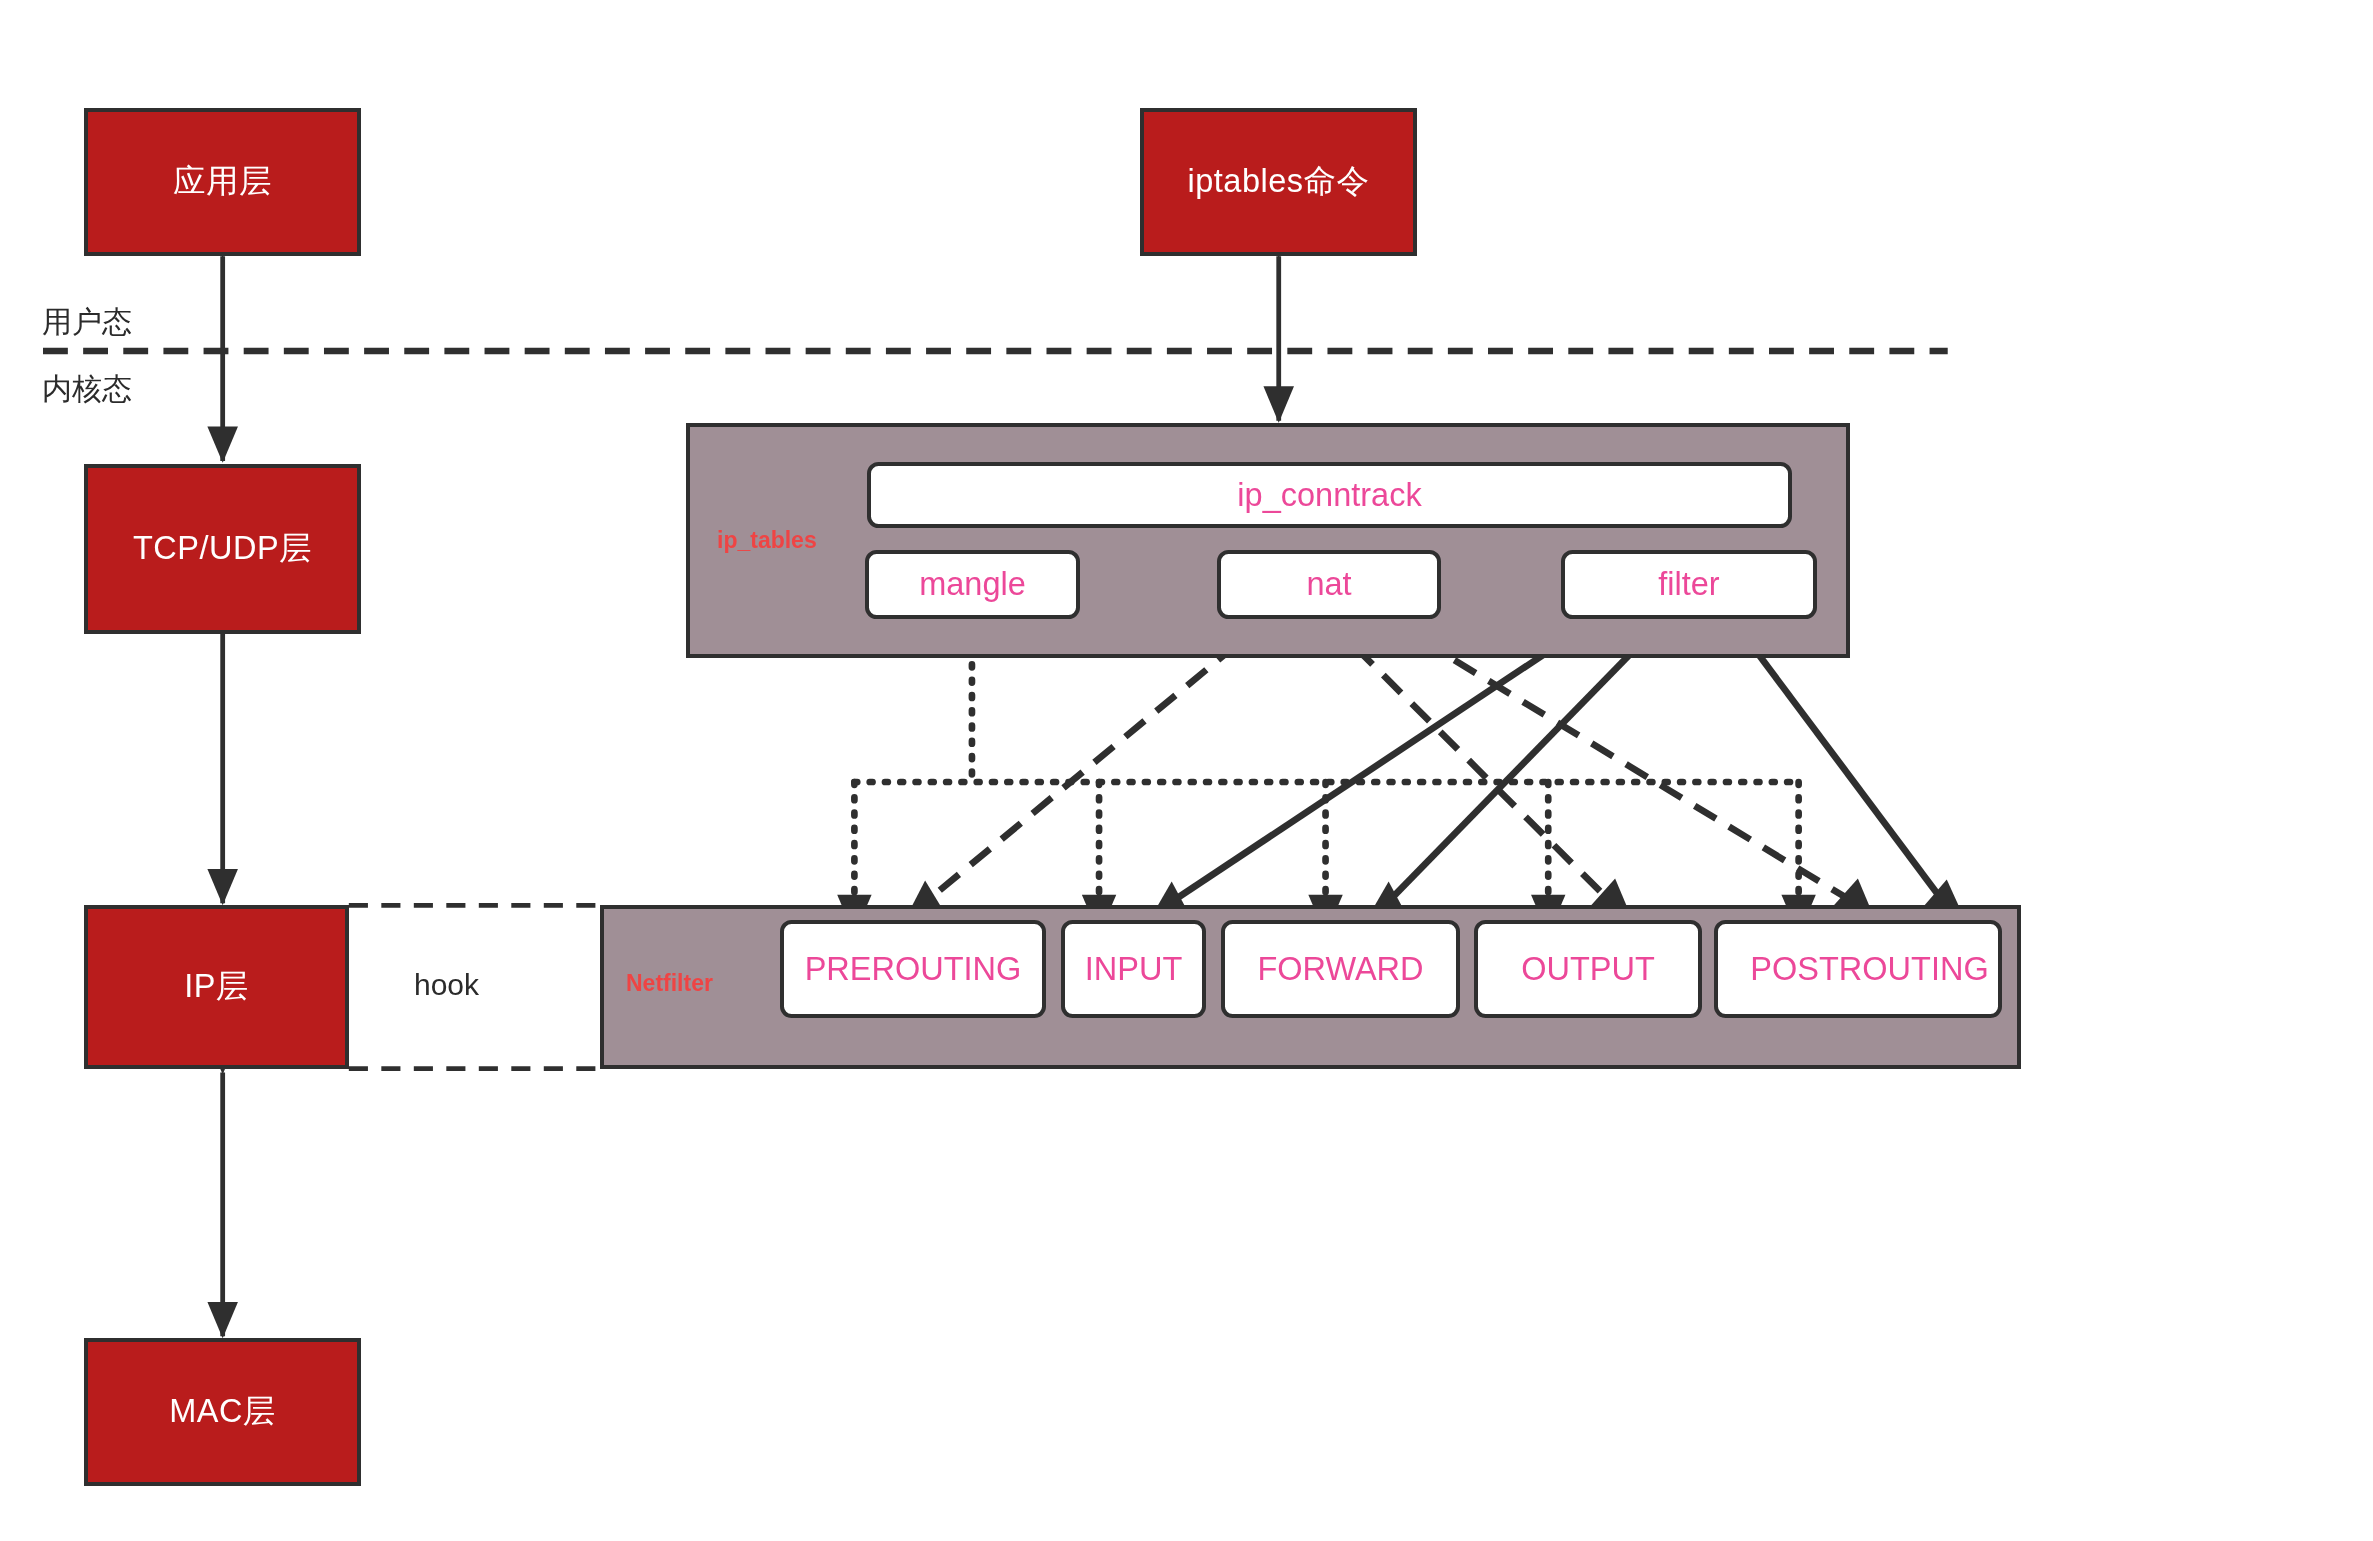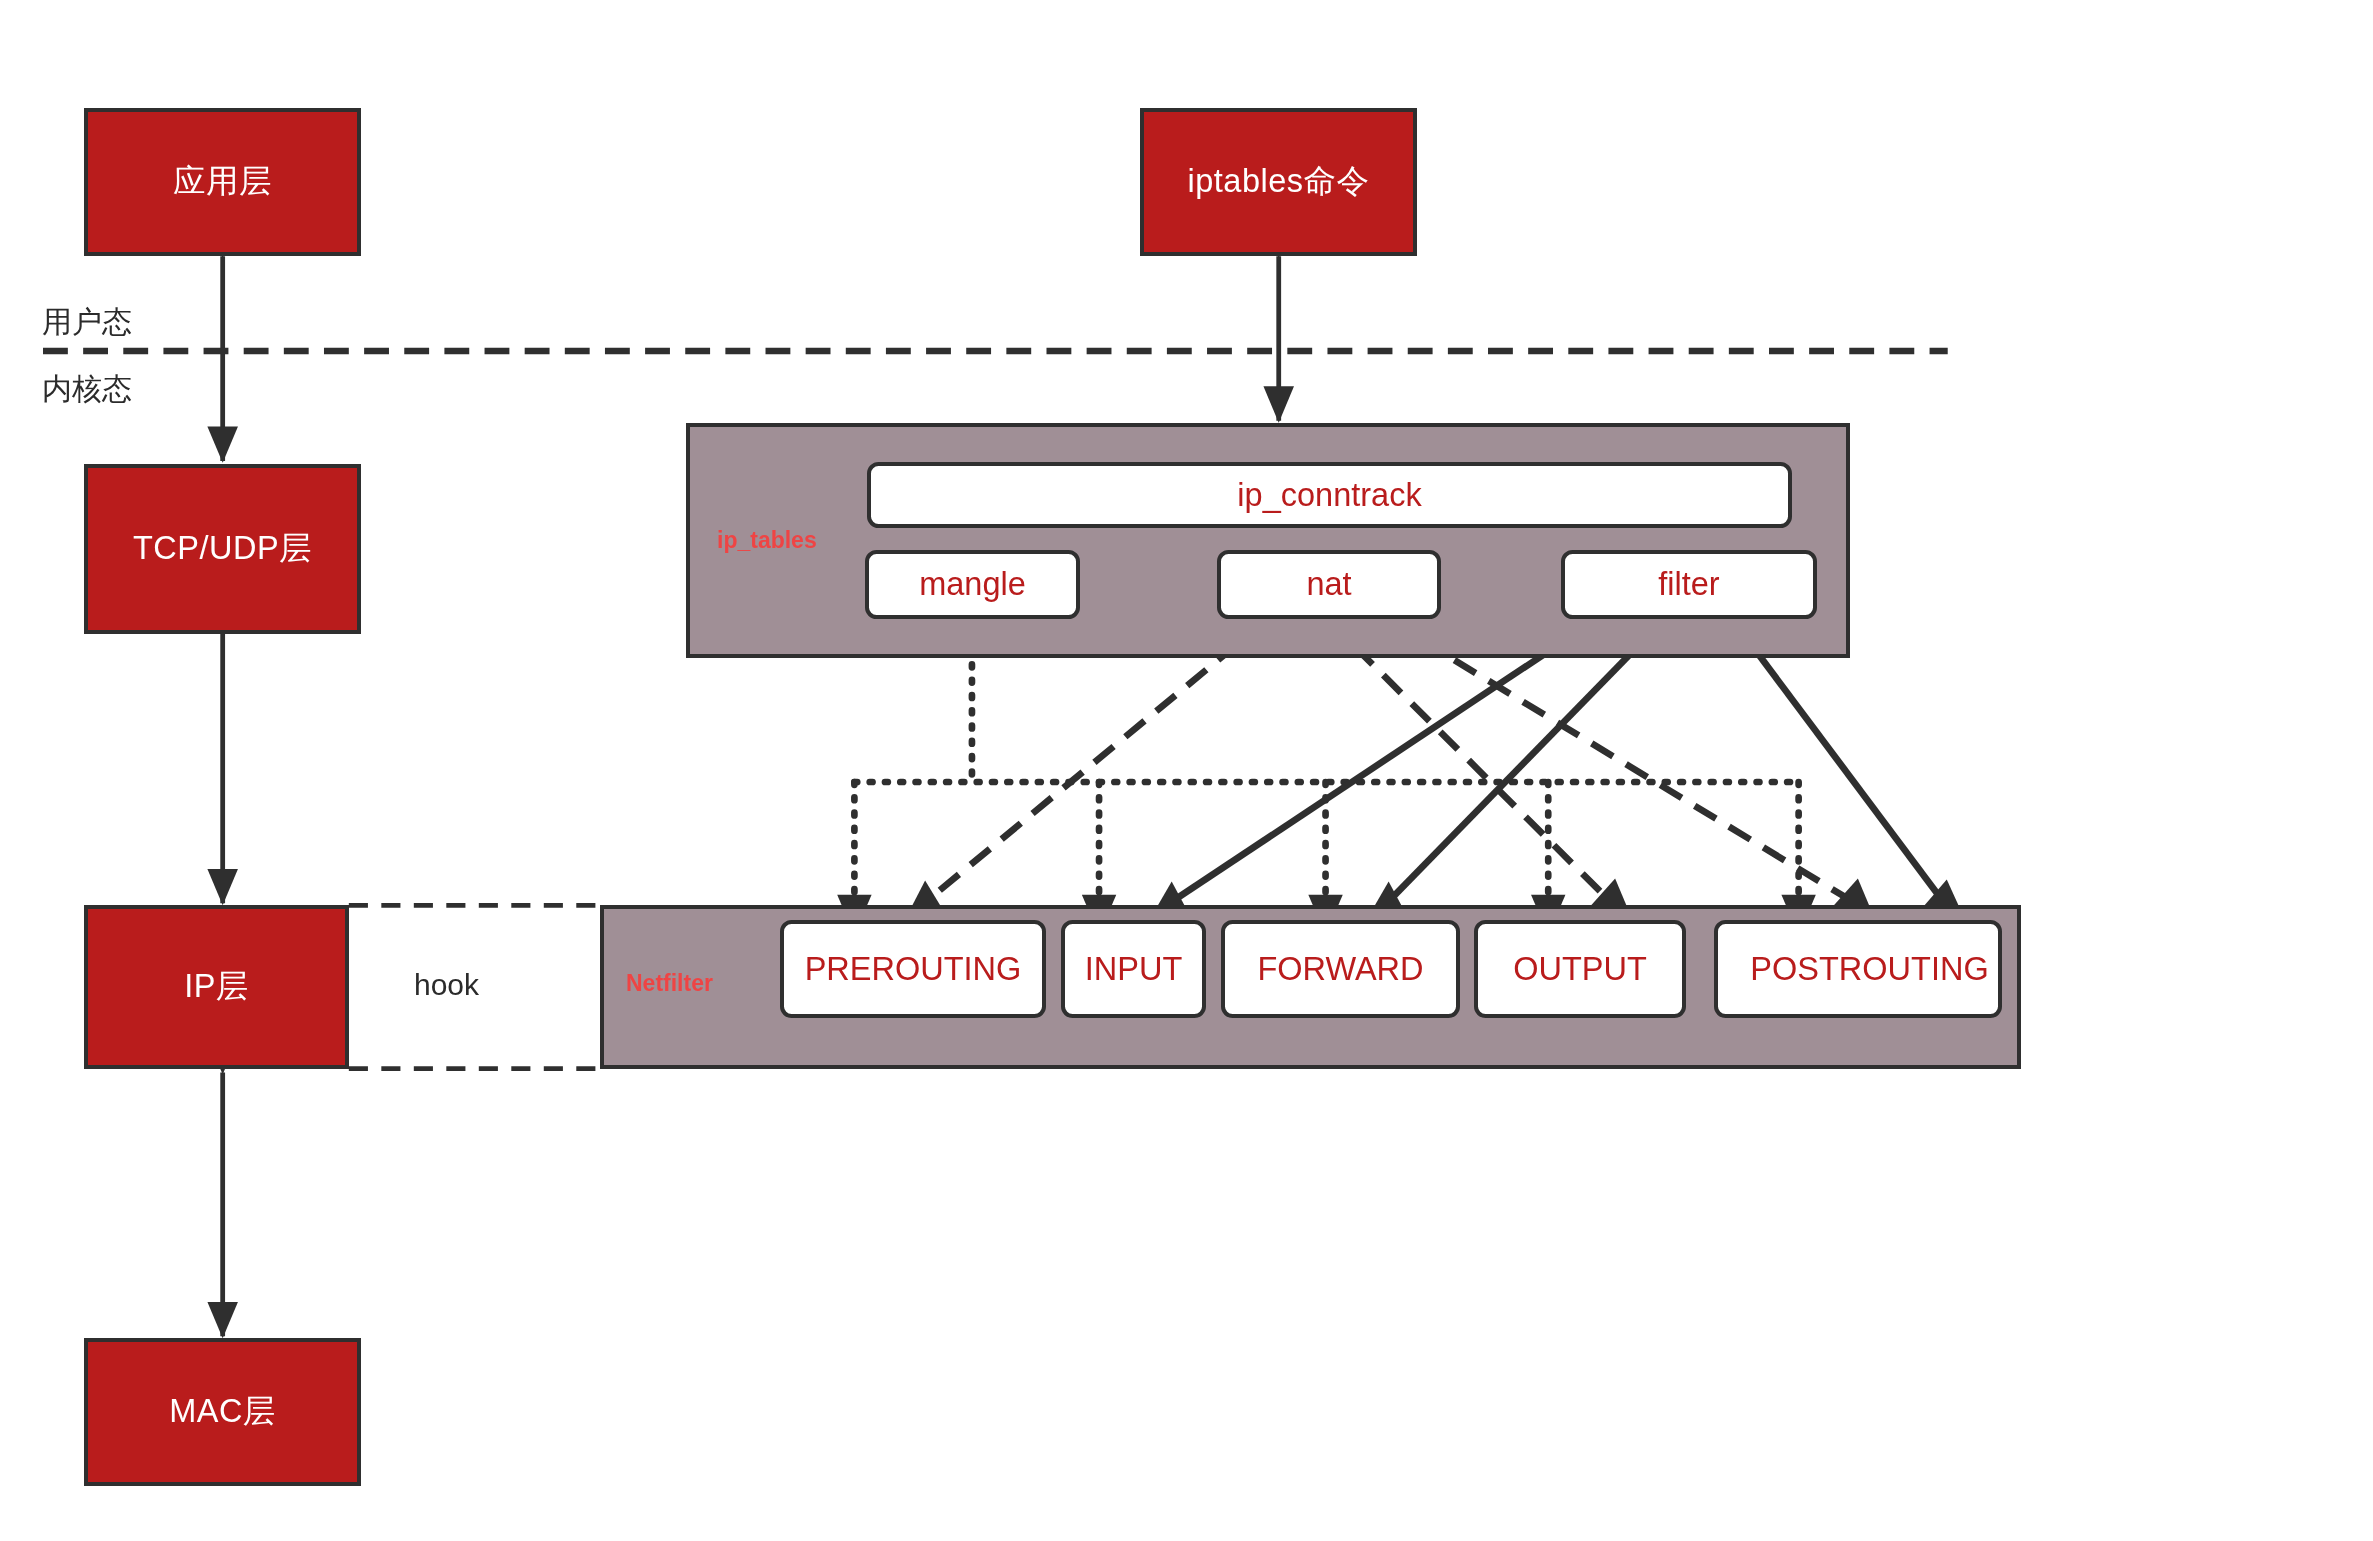--- a/index.html
+++ b/index.html
@@ -3,21 +3,21 @@
 <meta charset="utf-8">
 <style>
   html,body{margin:0;padding:0;background:#ffffff;}
   body{width:2373px;height:1542px;position:relative;
        font-family:"Liberation Sans","DejaVu Sans",sans-serif;
        -webkit-font-smoothing:antialiased;}
   #stage{position:absolute;left:0;top:0;width:2373px;height:1542px;overflow:hidden;}
   svg.layer{position:absolute;left:0;top:0;width:2373px;height:1542px;}
   .node{position:absolute;box-sizing:border-box;display:flex;align-items:center;justify-content:center;}
   .mauve{background:#b91c1c;border:4.8px solid #2f2f2f;color:#ffffff;font-size:32.5px;letter-spacing:0.5px;}
-  .whitebox{background:#ffffff;border:4.8px solid #2f2f2f;border-radius:11.5px;color:#b91c1c;font-size:32.5px;}
+  .whitebox{background:#ffffff;border:4.8px solid #2f2f2f;border-radius:11.5px;color:#ec4899;font-size:32.5px;}
   .grouplabel{position:absolute;color:#ef4444;font-size:23px;font-weight:bold;white-space:nowrap;}
   .freelabel{position:absolute;color:#2b2b2b;font-size:30px;white-space:nowrap;}
   .bigwrap{position:absolute;box-sizing:border-box;background:#a08f96;border:4.8px solid #2f2f2f;}
 </style>
 </head>
 <body>
 
 <div id="stage">
 
   <svg class="layer" viewBox="0 0 2483 1613">
@@ -141,21 +141,21 @@
   </div>
 
   <div class="node whitebox" style="left:1061px;top:920px;width:145px;height:98px;">
     <span>INPUT</span>
   </div>
 
   <div class="node whitebox" style="left:1221px;top:920px;width:239px;height:98px;">
     <span>FORWARD</span>
   </div>
 
-  <div class="node whitebox" style="left:1474px;top:920px;width:212px;height:98px;">
+  <div class="node whitebox" style="left:1474px;top:920px;width:228px;height:98px;">
     <span>OUTPUT</span>
   </div>
 
   <div class="node whitebox" style="left:1714px;top:920px;width:288px;height:98px;padding-left:23px;">
     <span>POSTROUTING</span>
   </div>
 
 </div>
 
 

